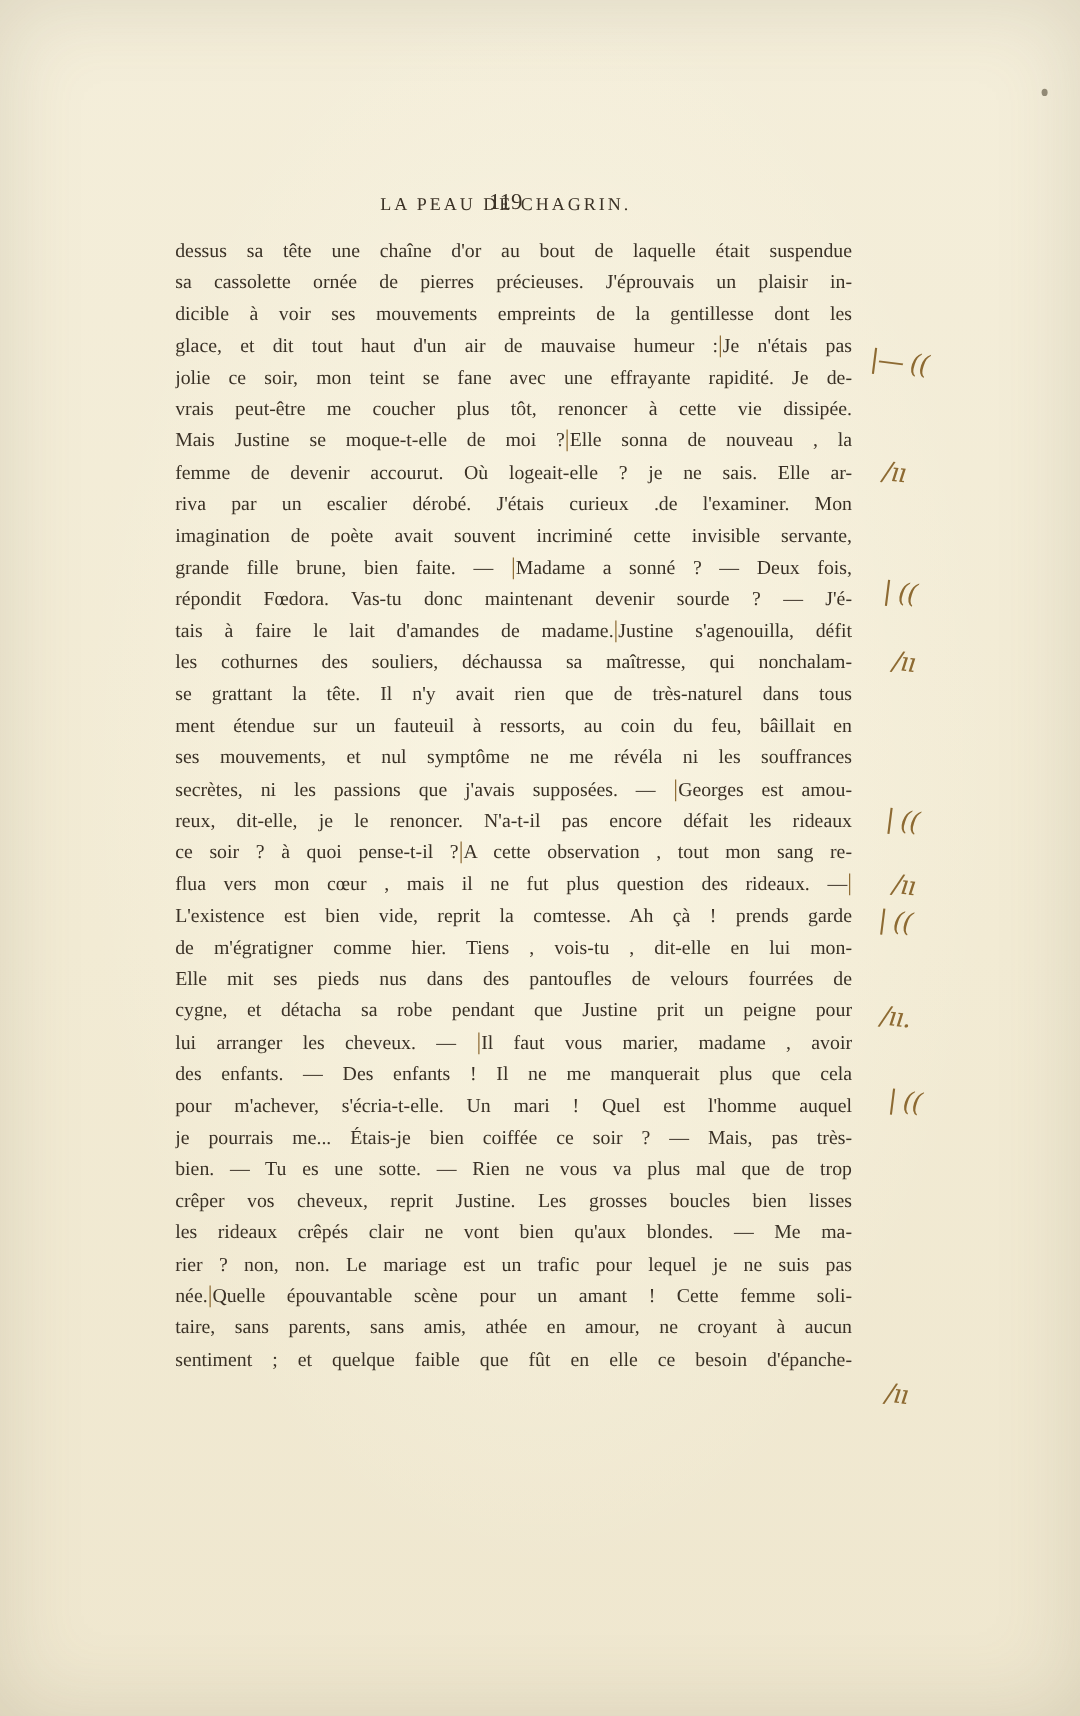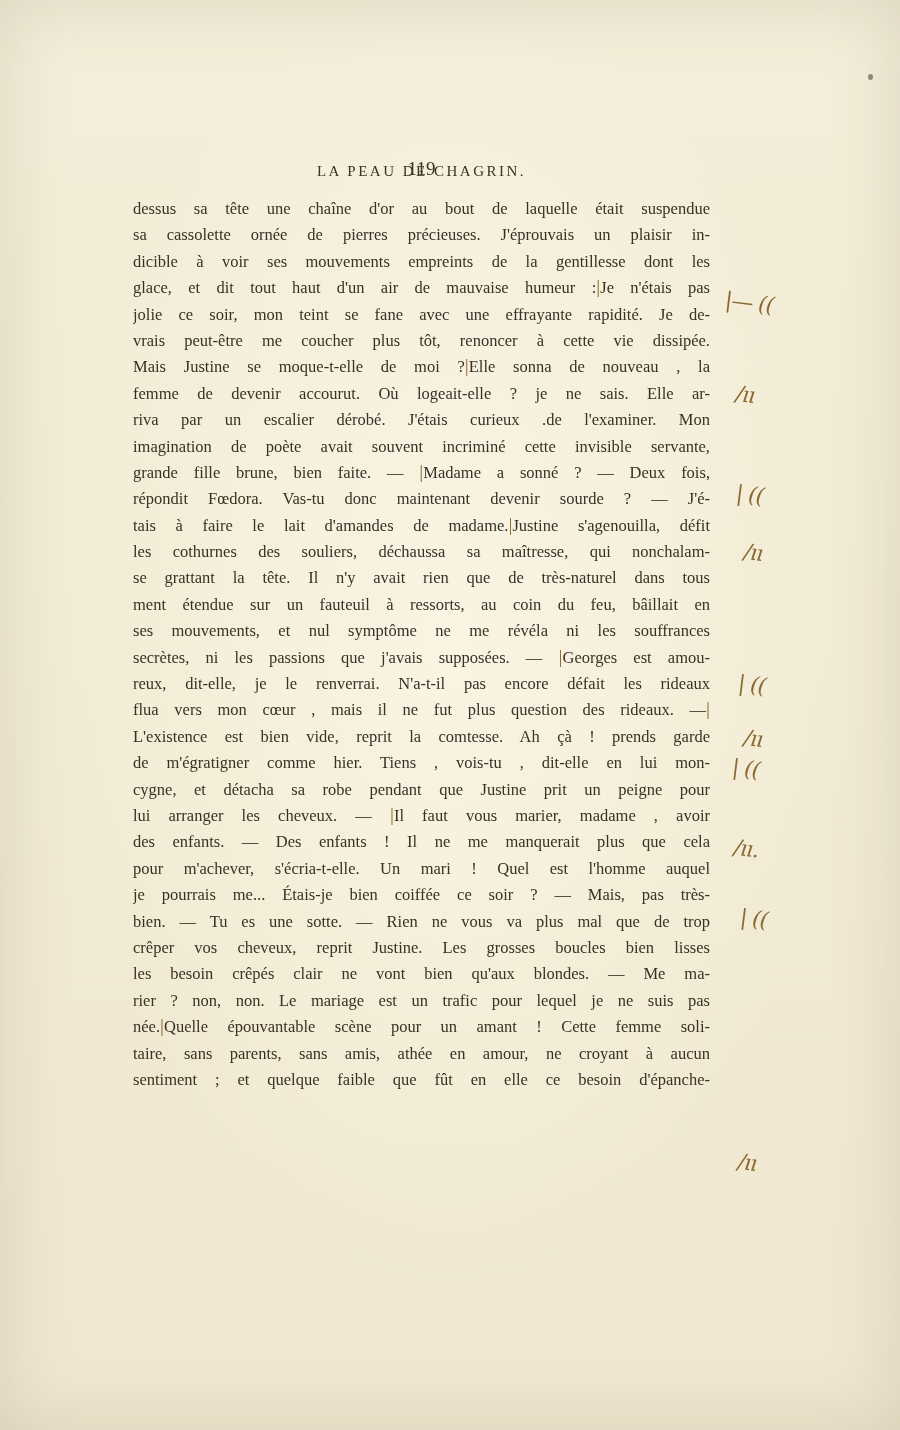--- a/index.html
+++ b/index.html
@@ -33,20 +33,21 @@
     color: #3a3126;
   }
   .textline {
     font-size: 16.5px;
     line-height: 26.4px;
     height: 26.4px;
     text-align: justify;
     text-align-last: justify;
     white-space: normal;
     overflow: hidden;
+    margin-left: 13px;
   }
   .ink-bar {
     color: #8d6a32;
     font-size: 1.2em;
     font-weight: 500;
     line-height: 1;
   }
   .margin-marks { position: absolute; top: 0; left: 0; }
   .margin-mark {
     position: absolute;
@@ -85,32 +86,34 @@
     <div class="textline">riva par un escalier dérobé. J'étais curieux .de l'examiner. Mon</div>
     <div class="textline">imagination de poète avait souvent incriminé cette invisible servante,</div>
     <div class="textline">grande fille brune, bien faite. — <span class="ink-bar">|</span>Madame a sonné ? — Deux fois,</div>
     <div class="textline">répondit Fœdora. Vas-tu donc maintenant devenir sourde ? — J'é-</div>
     <div class="textline">tais à faire le lait d'amandes de madame.<span class="ink-bar">|</span>Justine s'agenouilla, défit</div>
     <div class="textline">les cothurnes des souliers, déchaussa sa maîtresse, qui nonchalam-</div>
     <div class="textline">se grattant la tête. Il n'y avait rien que de très-naturel dans tous</div>
     <div class="textline">ment étendue sur un fauteuil à ressorts, au coin du feu, bâillait en</div>
     <div class="textline">ses mouvements, et nul symptôme ne me révéla ni les souffrances</div>
     <div class="textline">secrètes, ni les passions que j'avais supposées. — <span class="ink-bar">|</span>Georges est amou-</div>
-    <div class="textline">reux, dit-elle, je le renverrai. N'a-t-il pas encore défait les rideaux</div>
+    <div class="textline">reux, dit-elle, je le renoncer. N'a-t-il pas encore défait les rideaux</div>
+    <div class="textline">ce soir ? à quoi pense-t-il ?<span class="ink-bar">|</span>A cette observation , tout mon sang re-</div>
     <div class="textline">flua vers mon cœur , mais il ne fut plus question des rideaux. —<span class="ink-bar">|</span></div>
     <div class="textline">L'existence est bien vide, reprit la comtesse. Ah çà ! prends garde</div>
     <div class="textline">de m'égratigner comme hier. Tiens , vois-tu , dit-elle en lui mon-</div>
+    <div class="textline">Elle mit ses pieds nus dans des pantoufles de velours fourrées de</div>
     <div class="textline">cygne, et détacha sa robe pendant que Justine prit un peigne pour</div>
     <div class="textline">lui arranger les cheveux. — <span class="ink-bar">|</span>Il faut vous marier, madame , avoir</div>
     <div class="textline">des enfants. — Des enfants ! Il ne me manquerait plus que cela</div>
     <div class="textline">pour m'achever, s'écria-t-elle. Un mari ! Quel est l'homme auquel</div>
     <div class="textline">je pourrais me... Étais-je bien coiffée ce soir ? — Mais, pas très-</div>
     <div class="textline">bien. — Tu es une sotte. — Rien ne vous va plus mal que de trop</div>
     <div class="textline">crêper vos cheveux, reprit Justine. Les grosses boucles bien lisses</div>
-    <div class="textline">les besoin crêpés clair ne vont bien qu'aux blondes. — Me ma-</div>
+    <div class="textline">les rideaux crêpés clair ne vont bien qu'aux blondes. — Me ma-</div>
     <div class="textline">rier ? non, non. Le mariage est un trafic pour lequel je ne suis pas</div>
     <div class="textline">née.<span class="ink-bar">|</span>Quelle épouvantable scène pour un amant ! Cette femme soli-</div>
     <div class="textline">taire, sans parents, sans amis, athée en amour, ne croyant à aucun</div>
     <div class="textline">sentiment ; et quelque faible que fût en elle ce besoin d'épanche-</div>
   </div>
 
   <div class="margin-marks">
     <span class="margin-mark" style="top:290px;left:725px">|— ((</span>
     <span class="margin-mark" style="top:382px;left:736px">/ıı</span>
     <span class="margin-mark" style="top:482px;left:736px">| ((</span>

